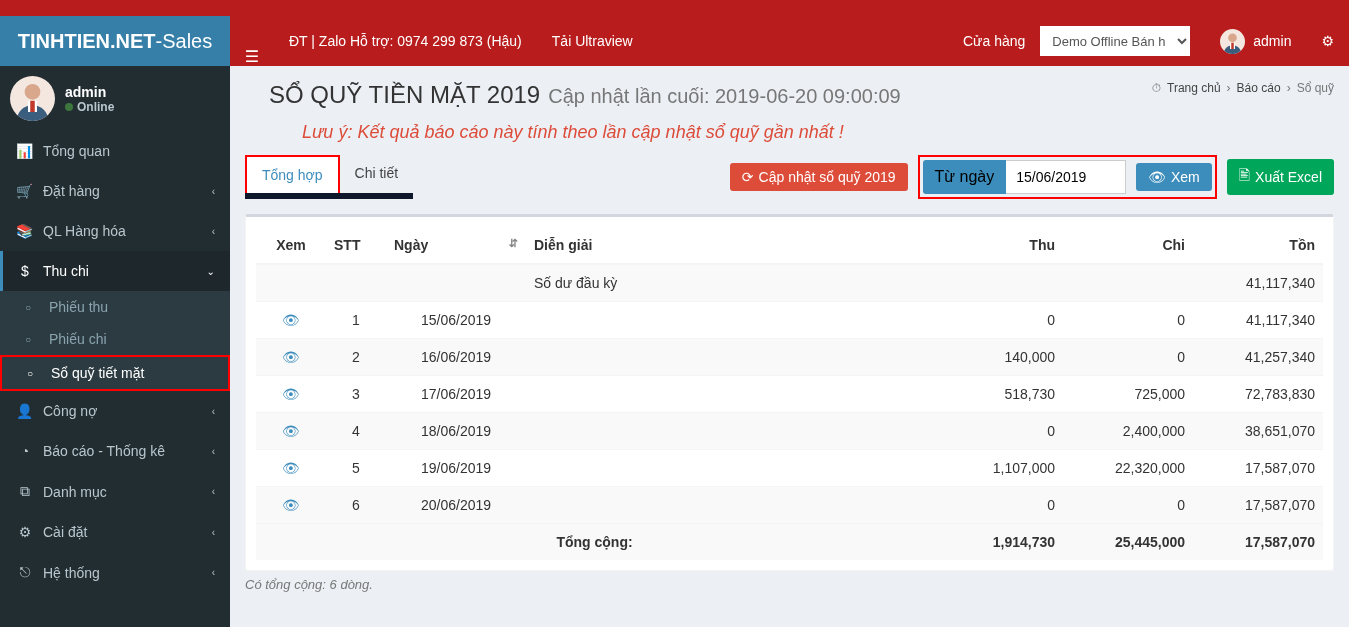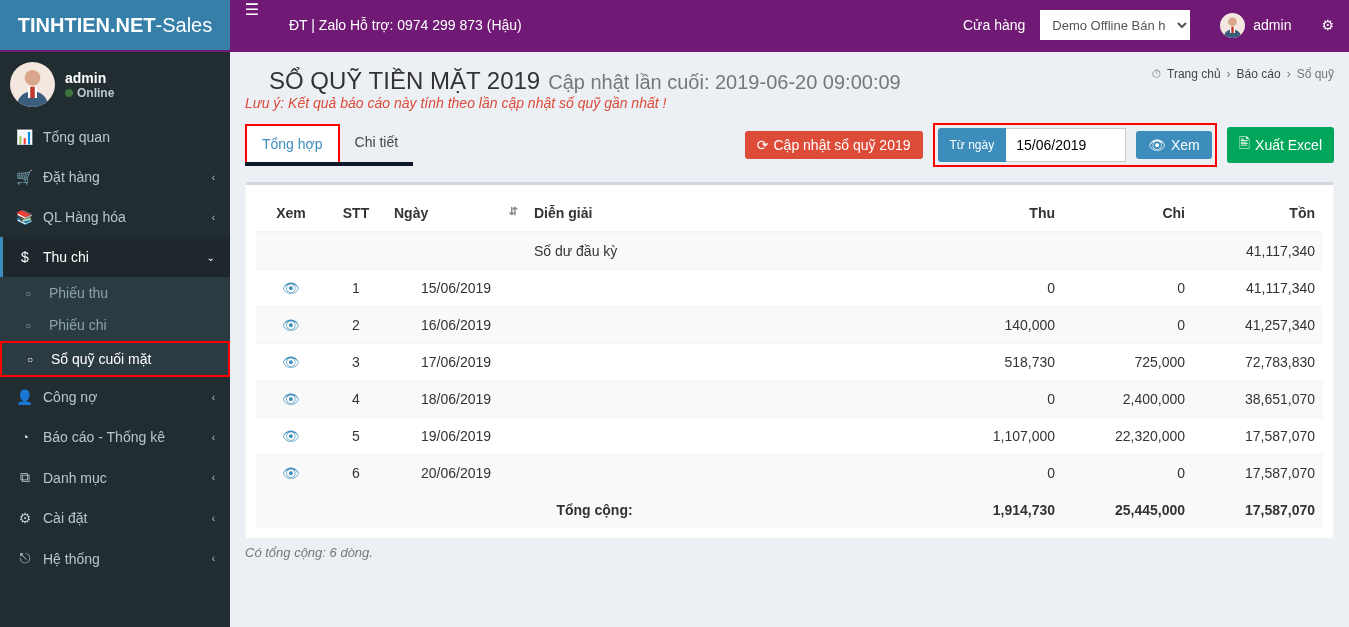--- a/index.html
+++ b/index.html
@@ -1,17 +1,17 @@
 <!DOCTYPE html>
 <html><head>
 <meta charset="utf-8">
 <style>
 * { margin: 0; padding: 0; box-sizing: border-box; }
 body { font-family: "Helvetica Neue", Helvetica, Arial, sans-serif; font-size: 14px; color: #333; background: #ecf0f5; width: 1349px; }
-.topbar { background: #701a75; height: 52px; display: flex; align-items: flex-start; color: #fff; }
+.topbar { background: #b91c1c; height: 66px; display: flex; align-items: flex-end; color: #fff; }
 .logo { width: 230px; background: #367fa9; height: 50px; display: flex; align-items: center; justify-content: center; font-size: 20px; }
 .logo b { font-weight: bold; }
 .topbar-toggle { width: 44px; text-align: center; cursor: pointer; font-size: 16px; }
 .topbar-item { padding: 0 15px; font-size: 14px; cursor: pointer; height: 50px; display: flex; align-items: center; }
 .topbar-spacer { flex: 1; }
 .store-select { background: #fff; color: #555; border: none; height: 30px; padding: 0 8px; width: 150px; font-size: 13px; }
 .avatar-small { width: 25px; height: 25px; border-radius: 50%; background: #f4e7e0; display: inline-flex; align-items: center; justify-content: center; margin-right: 8px; overflow: hidden; }
 .avatar-small svg { width: 25px; height: 25px; }
 .container { display: flex; }
 .sidebar { width: 230px; background: #222d32; min-height: 577px; color: #b8c7ce; }
@@ -33,32 +33,32 @@
 .submenu li.active a { color: #fff; }
 .submenu li a .mi { width: 16px; margin-right: 8px; font-size: 10px; }
 .hl-red { border: 2px solid #ff0000; }
 .content { flex: 1; padding: 15px; }
 .page-header { display: flex; align-items: baseline; gap: 8px; }
 .page-header h1 { font-size: 24px; font-weight: 500; color: #333; margin-left: 24px; }
 .page-header .sub { color: #777; font-size: 20px; }
 .breadcrumb { float: right; font-size: 12px; color: #777; display: flex; align-items: center; gap: 6px; }
 .breadcrumb a { color: #444; text-decoration: none; }
 .header-row { display: flex; justify-content: space-between; align-items: flex-start; }
-.note { color: #dd4b39; font-style: italic; font-size: 14px; margin-top: 0; }
+.note { color: #dd4b39; font-style: italic; font-size: 18px; margin-top: 13px; text-align: center; }
 .controls { display: flex; align-items: center; gap: 10px; margin-top: 12px; }
-.tabs { display: flex; border-bottom: 4px solid #0f172a; }
+.tabs { display: flex; border-bottom: 6px solid #0f172a; }
 .tab { padding: 10px 15px; font-size: 14px; color: #444; cursor: pointer; }
 .tab.active { color: #3c8dbc; border-bottom: 0; background: #fff; }
 .btn { display: inline-flex; align-items: center; gap: 5px; padding: 6px 12px; font-size: 14px; border: none; cursor: pointer; border-radius: 3px; color: #fff; }
 .btn-red { background: #dd4b39; }
 .btn-blue { background: #3c8dbc; }
 .btn-green { background: #00a65a; }
 .filter-row { display: flex; gap: 10px; align-items: center; }
 .ig { display: flex; height: 34px; }
-.ig .lbl { background: #3c8dbc; color: #ffffff; padding: 12px 12px; display: flex; align-items: center; font-size: 12px; border-radius: 3px 0 0 3px; }
+.ig .lbl { background: #3c8dbc; color: #000000; padding: 12px 12px; display: flex; align-items: center; font-size: 16px; border-radius: 3px 0 0 3px; }
 .ig input { border: 1px solid #ccc; padding: 0 10px; font-size: 14px; width: 120px; border-left: none; outline: none; }
 .box { background: #fff; border: 1px solid #f4f4f4; border-top: 3px solid #d2d6de; margin-top: 15px; padding: 10px; border-radius: 3px; }
 table.data { width: 100%; border-collapse: collapse; }
 table.data th, table.data td { padding: 10px 8px; border-top: 1px solid #f4f4f4; font-size: 14px; }
 table.data th { text-align: left; font-weight: 700; color: #333; border-top: none; border-bottom: 2px solid #f4f4f4; vertical-align: middle; }
 table.data td.c { text-align: center; }
 table.data td.r, table.data th.r { text-align: right; }
 table.data tr:nth-child(odd) td { background: #f9f9f9; }
 table.data tfoot td { font-weight: 700; }
 .eye { color: #3c8dbc; cursor: pointer; }
@@ -67,20 +67,21 @@
 </style>
 </head>
 <body>
 
 <div class="topbar">
   <div class="logo">
     <span><b>TINHTIEN.NET</b><span>-Sales</span></span>
   </div>
   <div class="topbar-toggle">☰</div>
   <div class="topbar-item">ĐT | Zalo Hỗ trợ: 0974 299 873 (Hậu)</div>
+  <div class="topbar-item">Tải Ultraview</div>
   <div class="topbar-spacer"></div>
   <div class="topbar-item">Cửa hàng</div>
   <div class="topbar-item" style="padding-left:0">
     <select class="store-select">
       <option>Demo Offline Bán hàr</option>
     </select>
   </div>
   <div class="topbar-item">
     <span class="avatar-small">
       <svg viewBox="0 0 40 40">
@@ -147,21 +148,21 @@
             </li>
             <li>
               <a href="#">
                 <span class="mi">○</span>
                 <span>Phiếu chi</span>
               </a>
             </li>
             <li class="active">
               <a href="#" class="hl-red">
                 <span class="mi">○</span>
-                <span>Sổ quỹ cuối mặt</span>
+                <span>Sổ quỹ tiết mặt</span>
               </a>
             </li>
           </ul>
         </li>
         <li>
           <a href="#">
             <span class="mi">👤</span>
             <span>Công nợ</span>
             <span class="arrow">‹</span>
           </a>
@@ -240,21 +241,21 @@
         <span>🖹</span>
         <span>Xuất Excel</span>
       </button>
     </div>
 
     <div class="box">
       <table class="data">
         <thead>
           <tr>
             <th style="width:70px;text-align:center">Xem</th>
-            <th style="width:60px;text-align:center">STT</th>
+            <th style="width:60px;text-align:left">STT</th>
             <th style="width:140px"><span>Ngày</span> <span class="icon-sort" style="float:right">⇵</span></th>
             <th>Diễn giải</th>
             <th class="r" style="width:130px">Thu</th>
             <th class="r" style="width:130px">Chi</th>
             <th class="r" style="width:130px">Tồn</th>
           </tr>
         </thead>
         <tbody id="tbody">
           <tr>
             <td></td>

